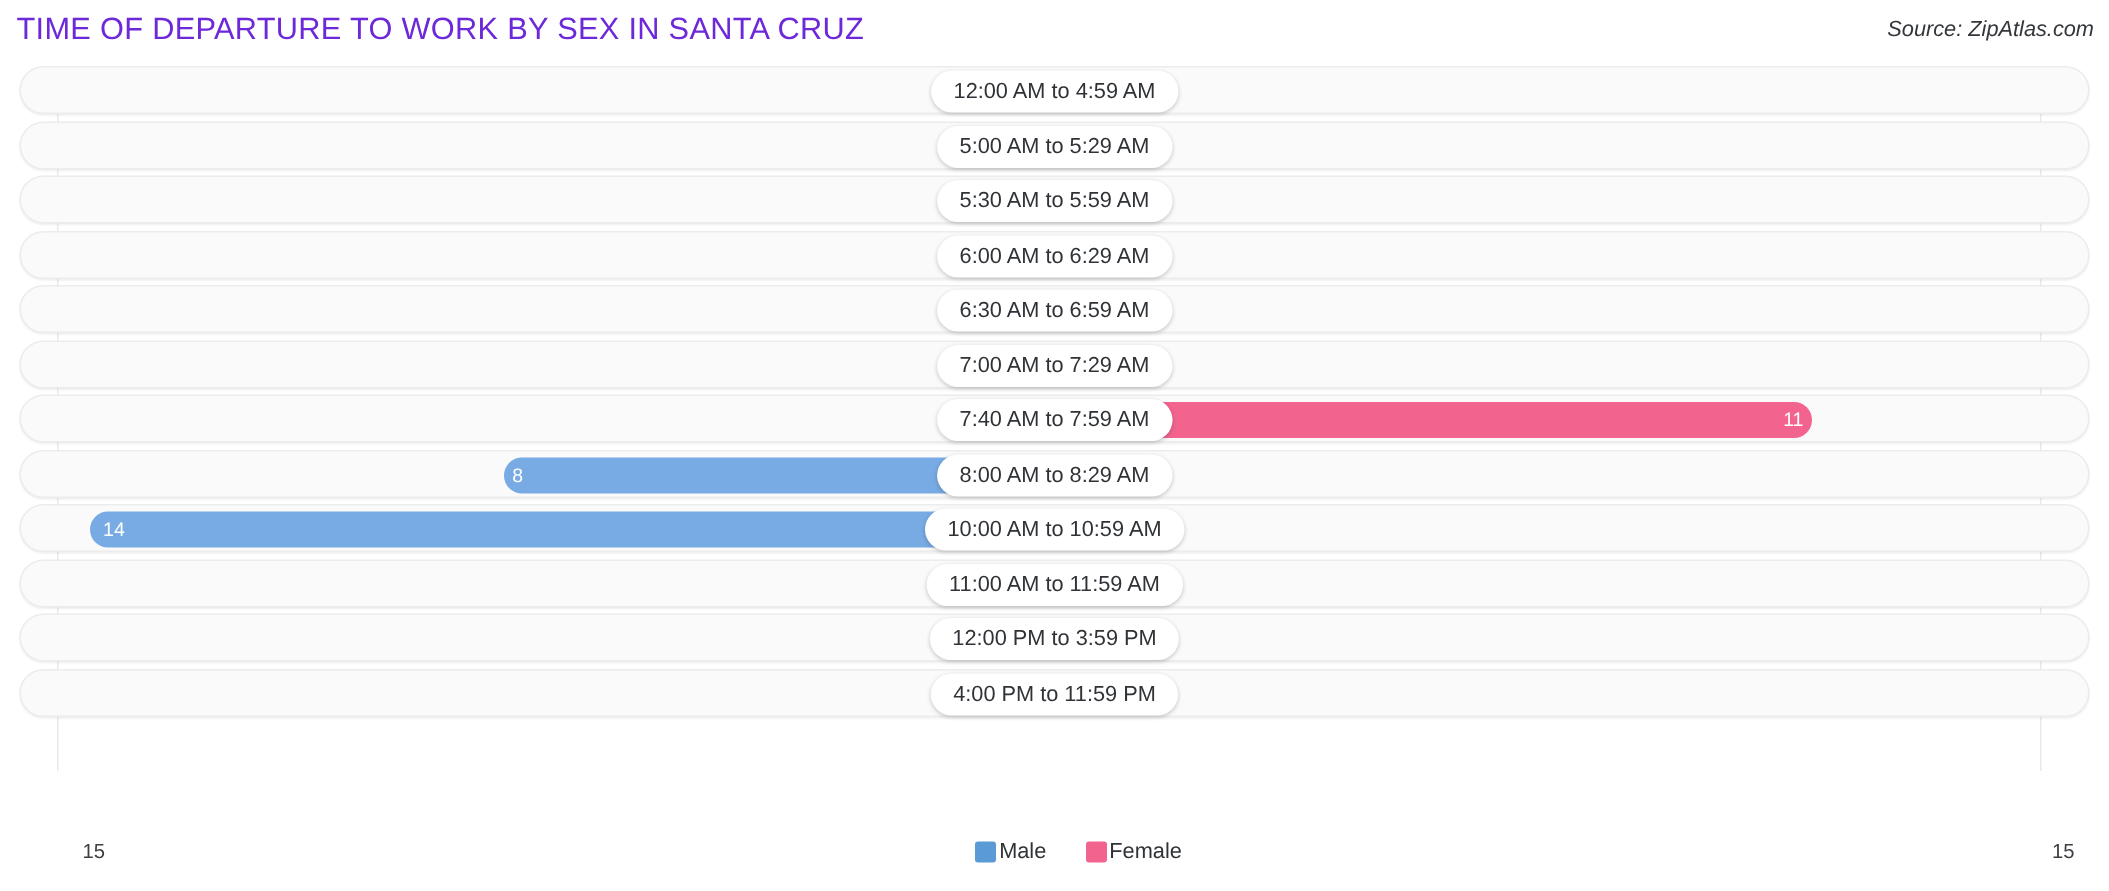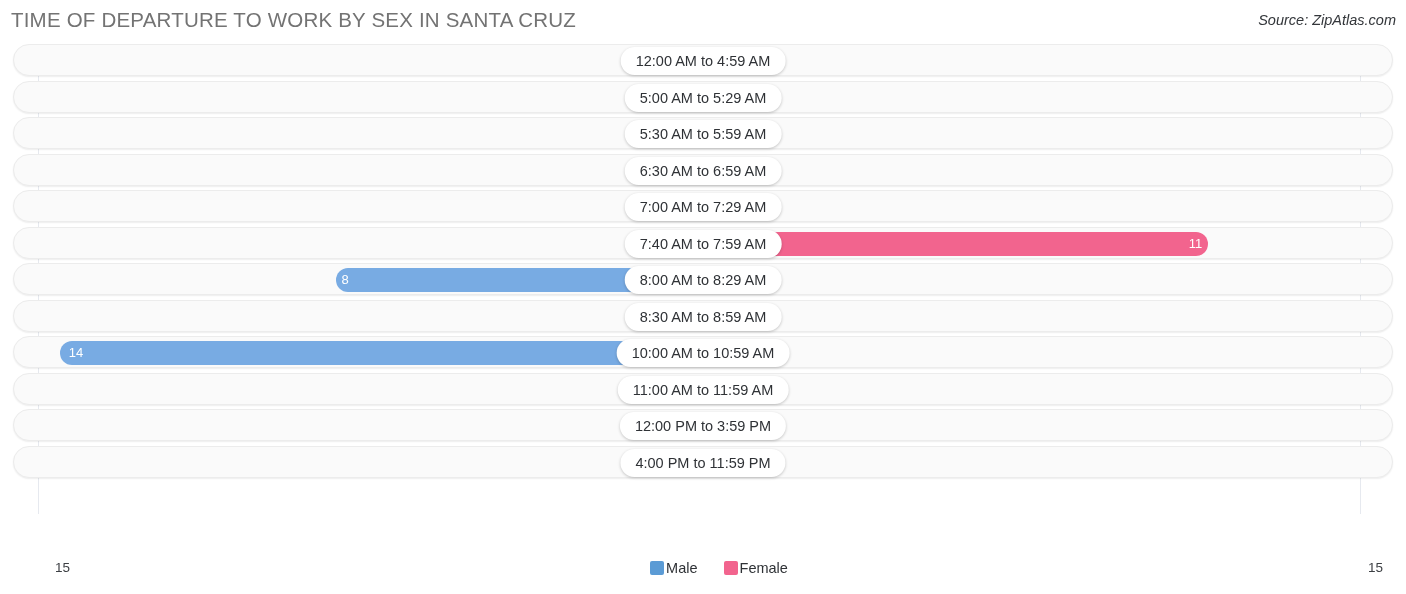--- a/index.html
+++ b/index.html
@@ -10,21 +10,21 @@
     font-family: "Liberation Sans", sans-serif;
     overflow: hidden;
   }
   #app { position: relative; width: 1406px; height: 594px; }
 
   
   .header { position: absolute; left: 0; top: 0; width: 1406px; height: 44px; }
   .title {
     position: absolute; left: 11px; top: 8px;
     font-size: 20.5px; letter-spacing: .2px;
-    color: #737373; white-space: nowrap;
+    color: #6d28d9; white-space: nowrap;
   }
   .source {
     position: absolute; right: 10px; top: 12px;
     font-size: 14.5px; font-style: italic; color: #33363a;
     white-space: nowrap;
   }
 
   
   .plot { position: absolute; left: 0; top: 44px; width: 1210px; height: 508px; }
 
@@ -142,20 +142,29 @@
             <div class="val female" style="left: calc(50% + 68px); width: 30px;">0</div>
             <div class="pill">5:30 AM to 5:59 AM</div>
           </div>
         </div>
         <div class="row">
           <div class="track">
             <div class="bar male" style="width: 62px;"></div>
             <div class="val male" style="right: calc(50% + 68px); width: 30px;">0</div>
             <div class="bar female" style="width: 62px;"></div>
             <div class="val female" style="left: calc(50% + 68px); width: 30px;">0</div>
+            <div class="pill">6:00 AM to 6:29 AM</div>
+          </div>
+        </div>
+        <div class="row">
+          <div class="track">
+            <div class="bar male" style="width: 62px;"></div>
+            <div class="val male" style="right: calc(50% + 68px); width: 30px;">0</div>
+            <div class="bar female" style="width: 62px;"></div>
+            <div class="val female" style="left: calc(50% + 68px); width: 30px;">0</div>
             <div class="pill">6:30 AM to 6:59 AM</div>
           </div>
         </div>
         <div class="row">
           <div class="track">
             <div class="bar male" style="width: 62px;"></div>
             <div class="val male" style="right: calc(50% + 68px); width: 30px;">0</div>
             <div class="bar female" style="width: 62px;"></div>
             <div class="val female" style="left: calc(50% + 68px); width: 30px;">0</div>
             <div class="pill">7:00 AM to 7:29 AM</div>
@@ -170,29 +179,20 @@
             <div class="pill">7:40 AM to 7:59 AM</div>
           </div>
         </div>
         <div class="row">
           <div class="track">
             <div class="bar male hot" style="width: 367.467px;"></div>
             <div class="val male inside" style="right: calc(50% + 341.467px); width: 20px; text-align: left; z-index: 5;">8</div>
             <div class="bar female" style="width: 62px;"></div>
             <div class="val female" style="left: calc(50% + 68px); width: 30px;">0</div>
             <div class="pill">8:00 AM to 8:29 AM</div>
-          </div>
-        </div>
-        <div class="row">
-          <div class="track">
-            <div class="bar male" style="width: 62px;"></div>
-            <div class="val male" style="right: calc(50% + 68px); width: 30px;">0</div>
-            <div class="bar female" style="width: 62px;"></div>
-            <div class="val female" style="left: calc(50% + 68px); width: 30px;">0</div>
-            <div class="pill">8:30 AM to 8:59 AM</div>
           </div>
         </div>
         <div class="row">
           <div class="track">
             <div class="bar male hot" style="width: 643.067px;"></div>
             <div class="val male inside" style="right: calc(50% + 617.067px); width: 20px; text-align: center; z-index: 5;">14</div>
             <div class="bar female" style="width: 62px;"></div>
             <div class="val female" style="left: calc(50% + 68px); width: 30px;">0</div>
             <div class="pill">10:00 AM to 10:59 AM</div>
           </div>

